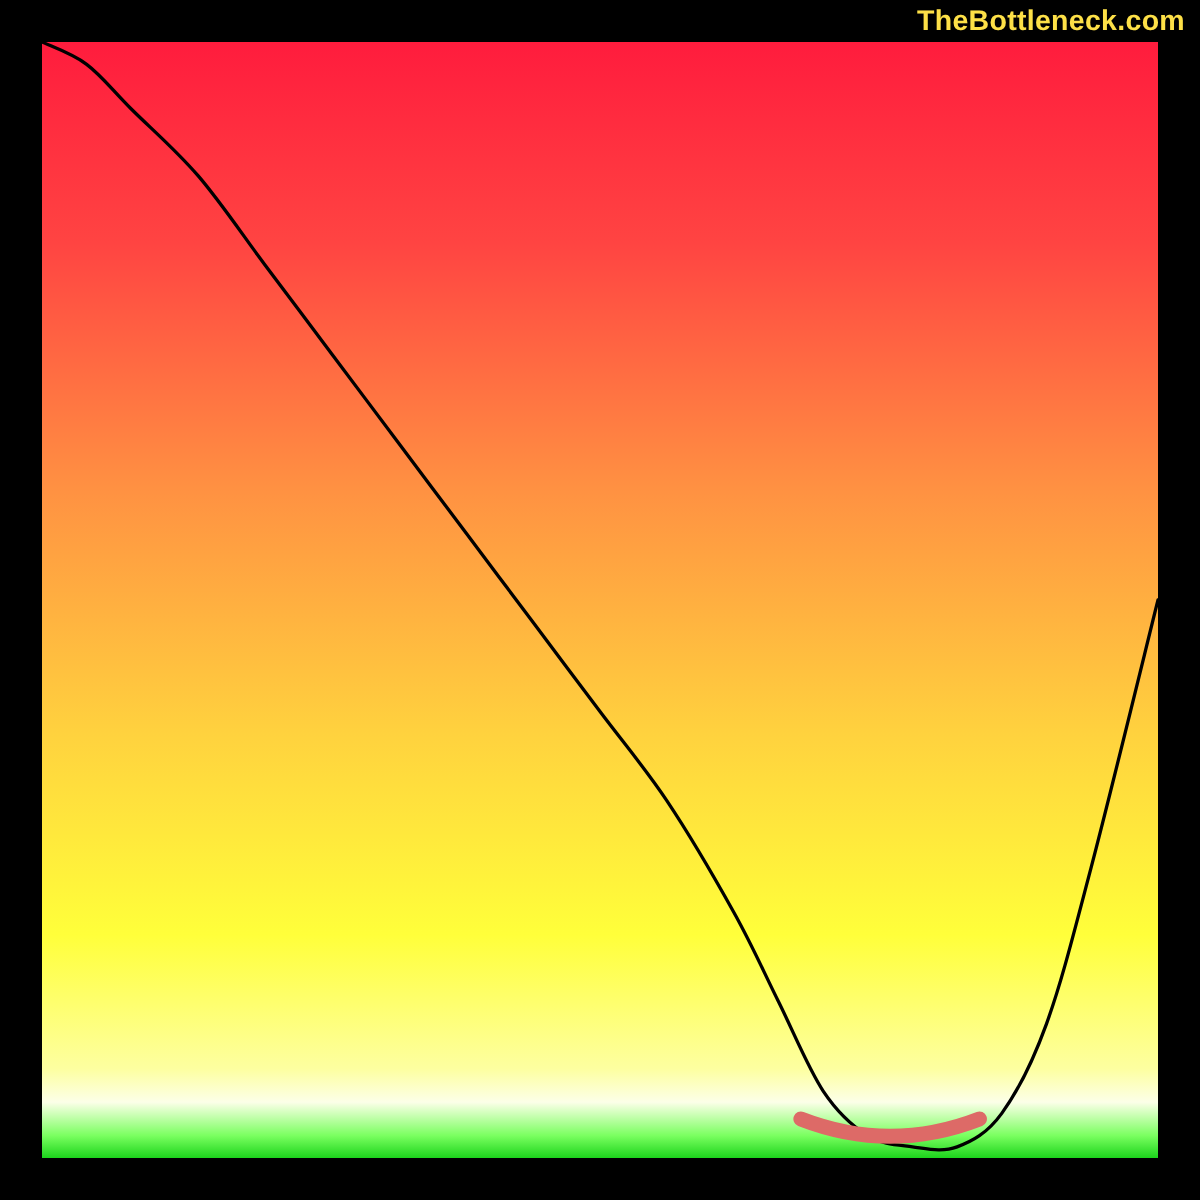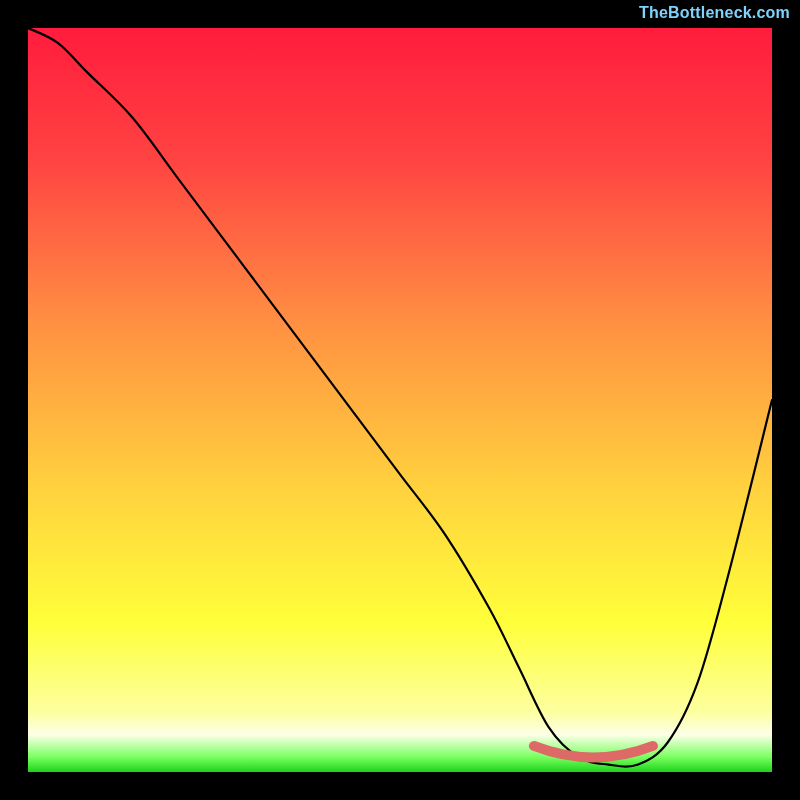--- a/index.html
+++ b/index.html
@@ -14,22 +14,22 @@
   .outer {
     position: relative;
     width: 800px;
     height: 800px;
     background: #000;
   }
   .watermark {
     position: absolute;
     top: 4px;
     right: 10px;
-    color: #7dd3fc;
-    font-size: 16px;
+    color: #fde047;
+    font-size: 19px;
     font-weight: bold;
     letter-spacing: 0.2px;
     z-index: 10;
   }
   .plot-area {
     position: absolute;
     left: 28px;
     top: 28px;
     width: 744px;
     height: 744px;

